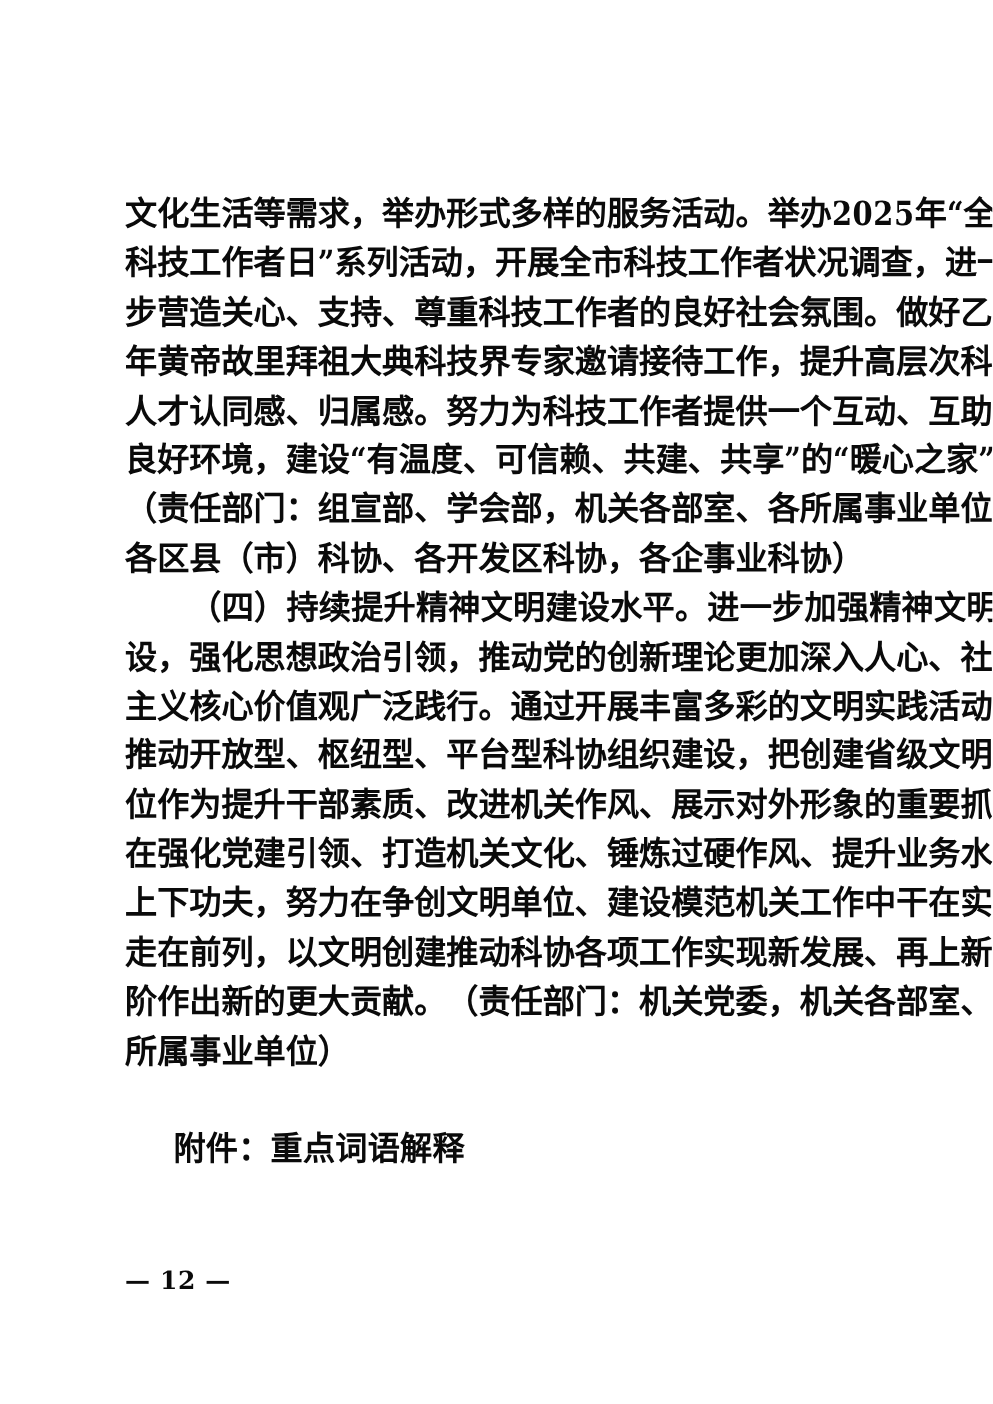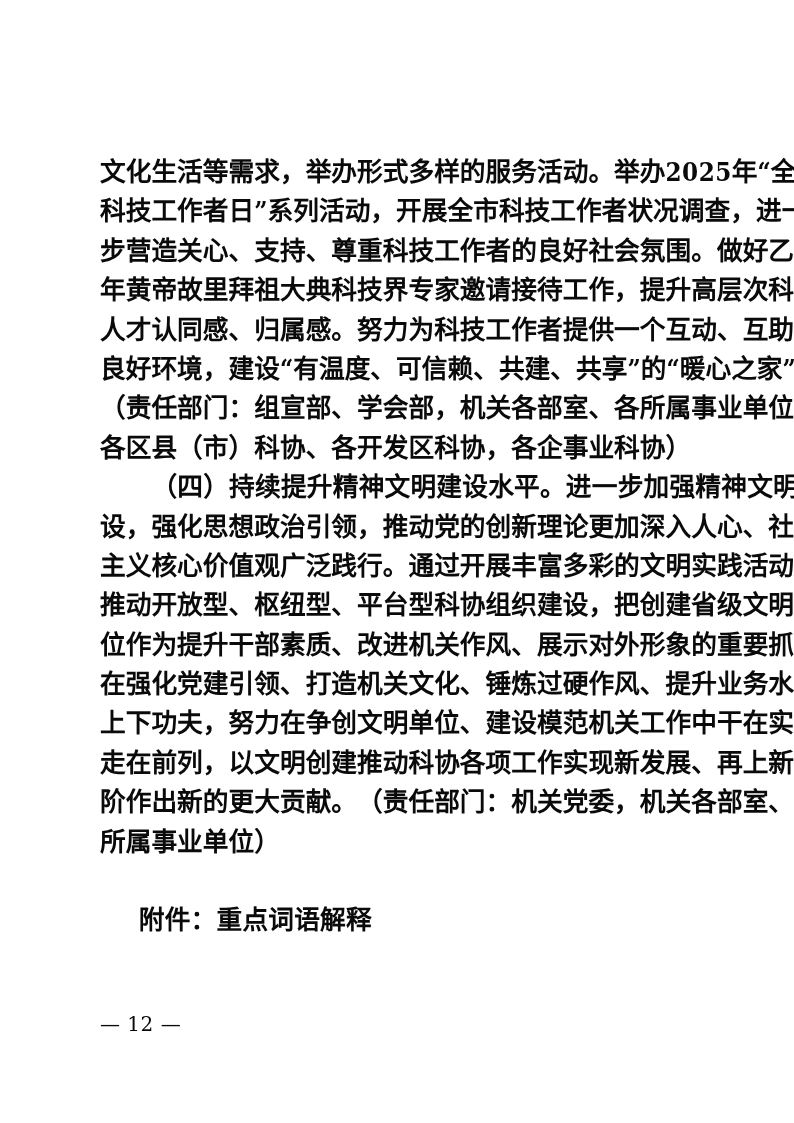--- a/index.html
+++ b/index.html
@@ -68,21 +68,21 @@
   .blank-line { display: block; height: 39.4px; }
 
   
   .footer {
     position: absolute;
     left: 100px;
     top: 1012px;
     width: 592px;
     font-family: "DejaVu Serif", "Liberation Serif", serif;
     font-size: 20px;
-    font-weight: 400;
+    font-weight: 700;
     letter-spacing: 0.5px;
     color: #0a0a0a;
   }
 
   
   .num {
     font-family: "DejaVu Serif", "Liberation Serif", serif;
     font-weight: 700;
     letter-spacing: 0.5px;
   }

